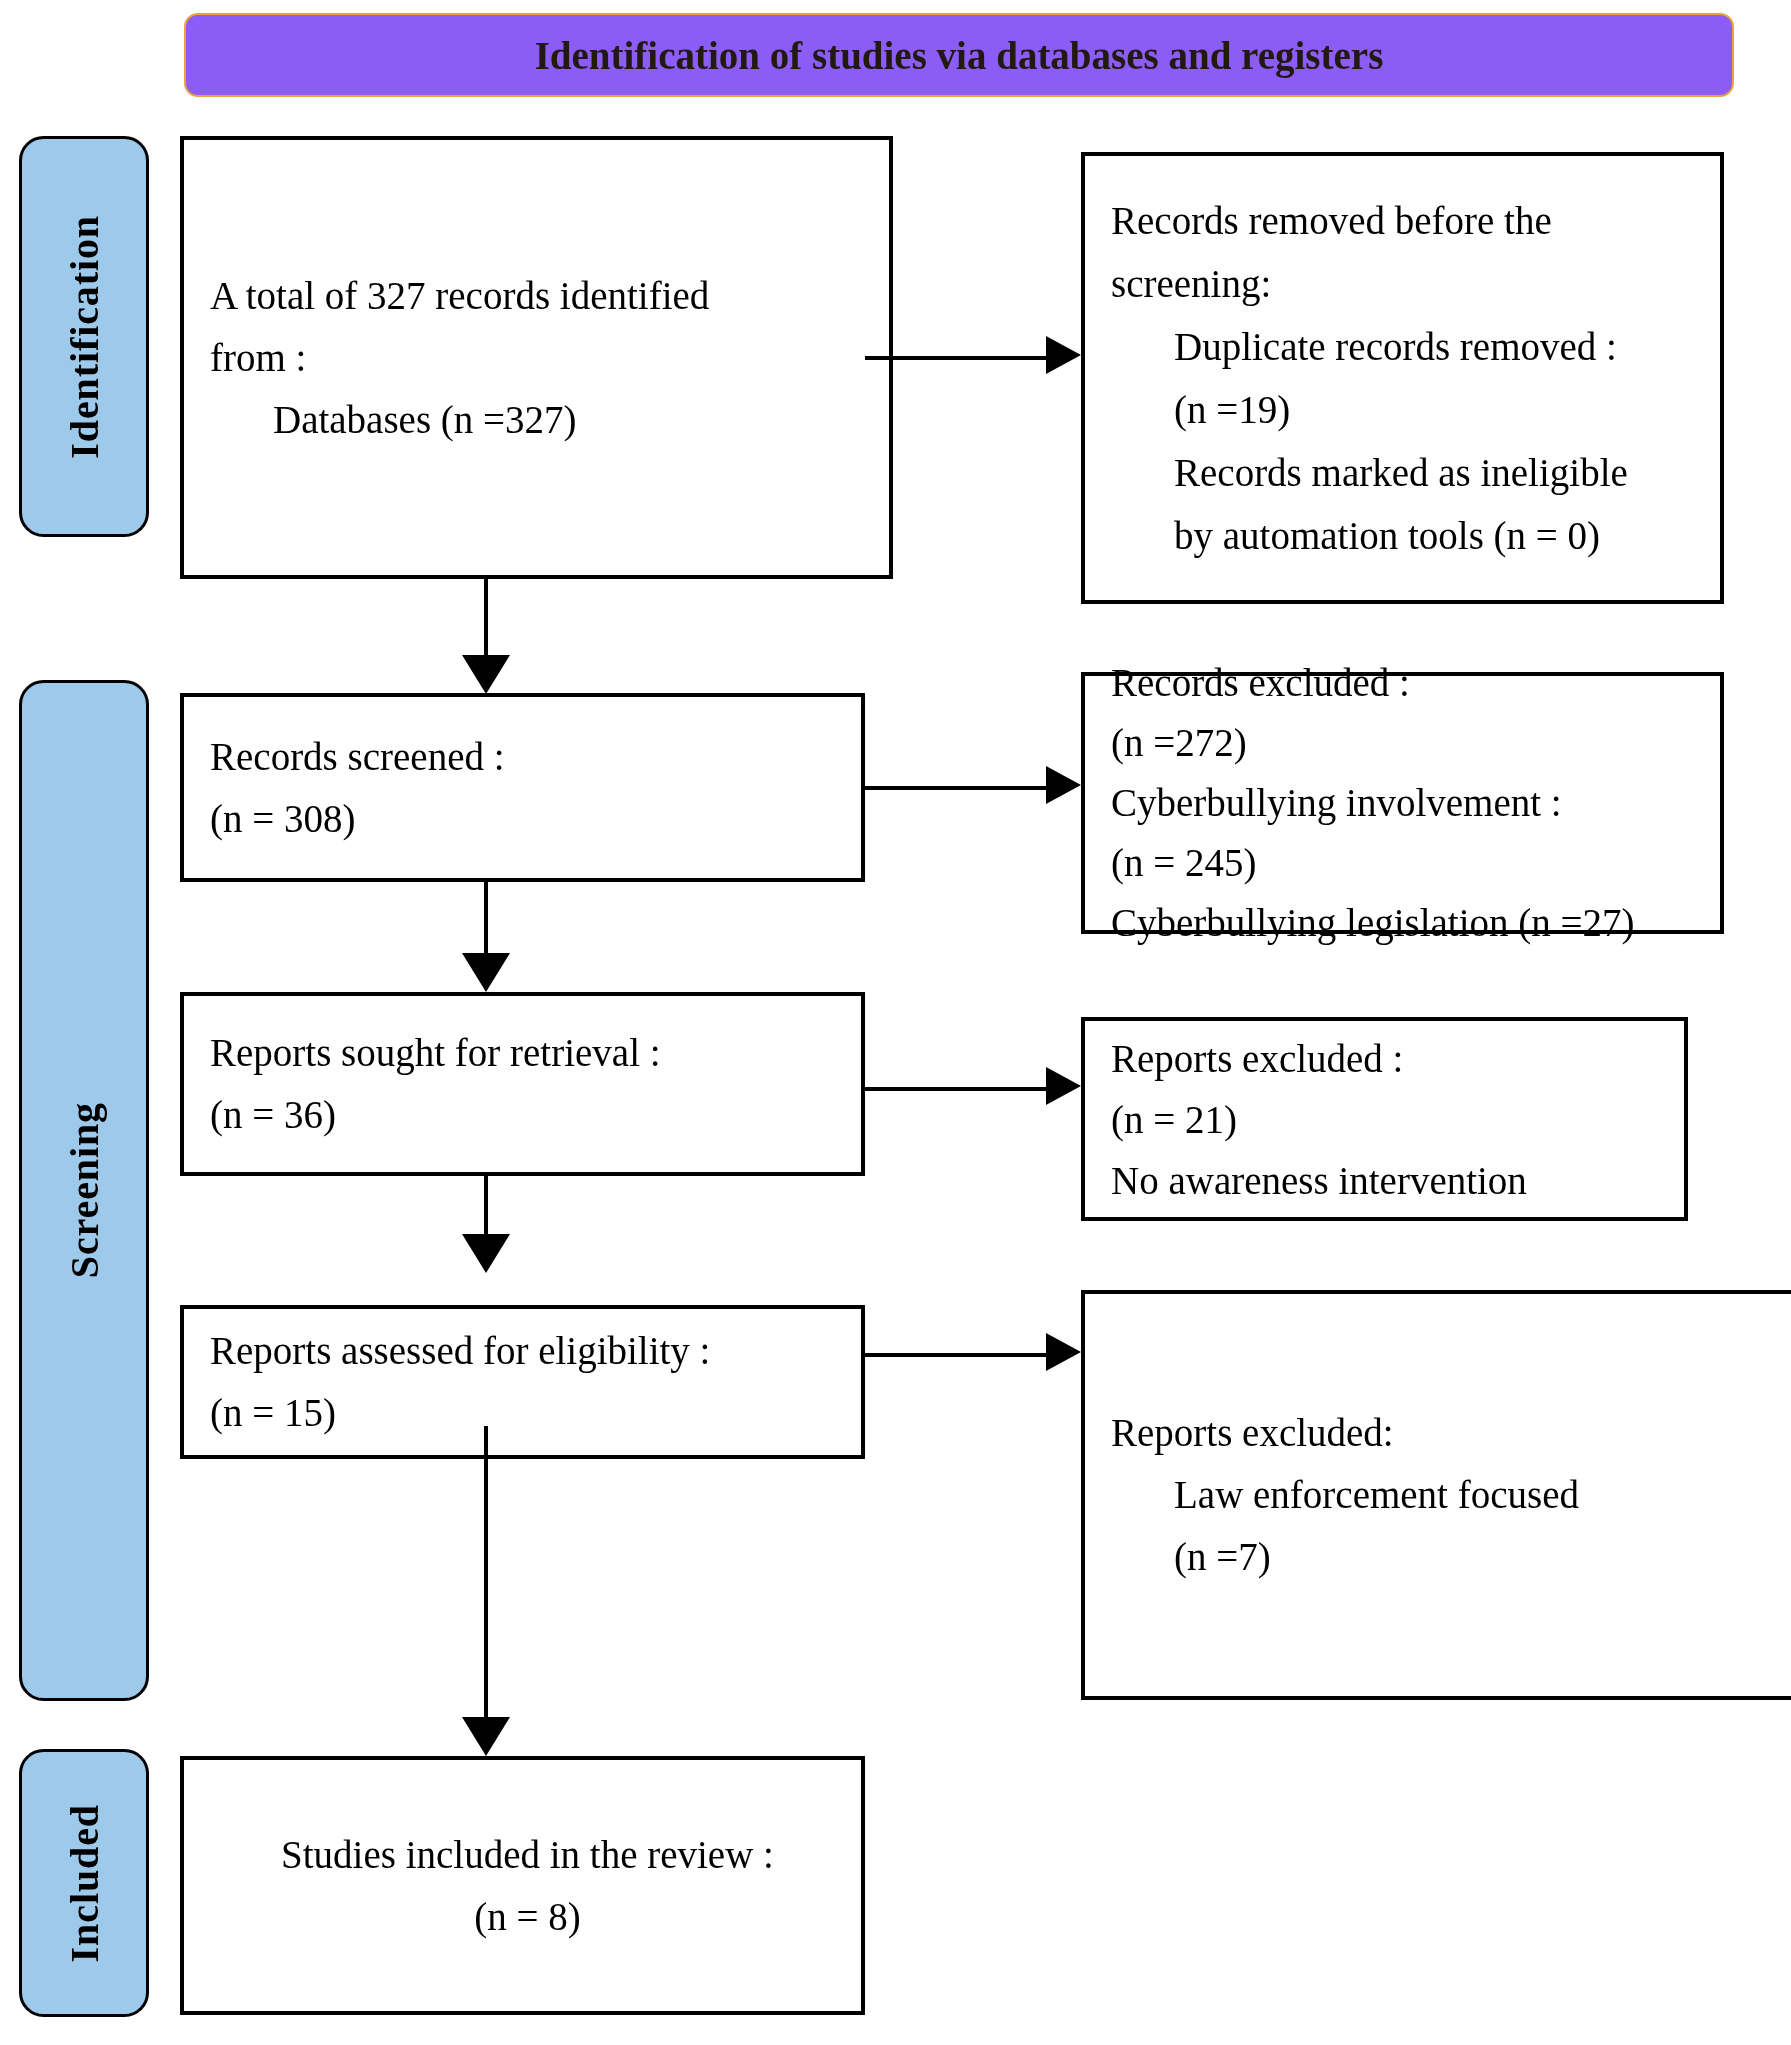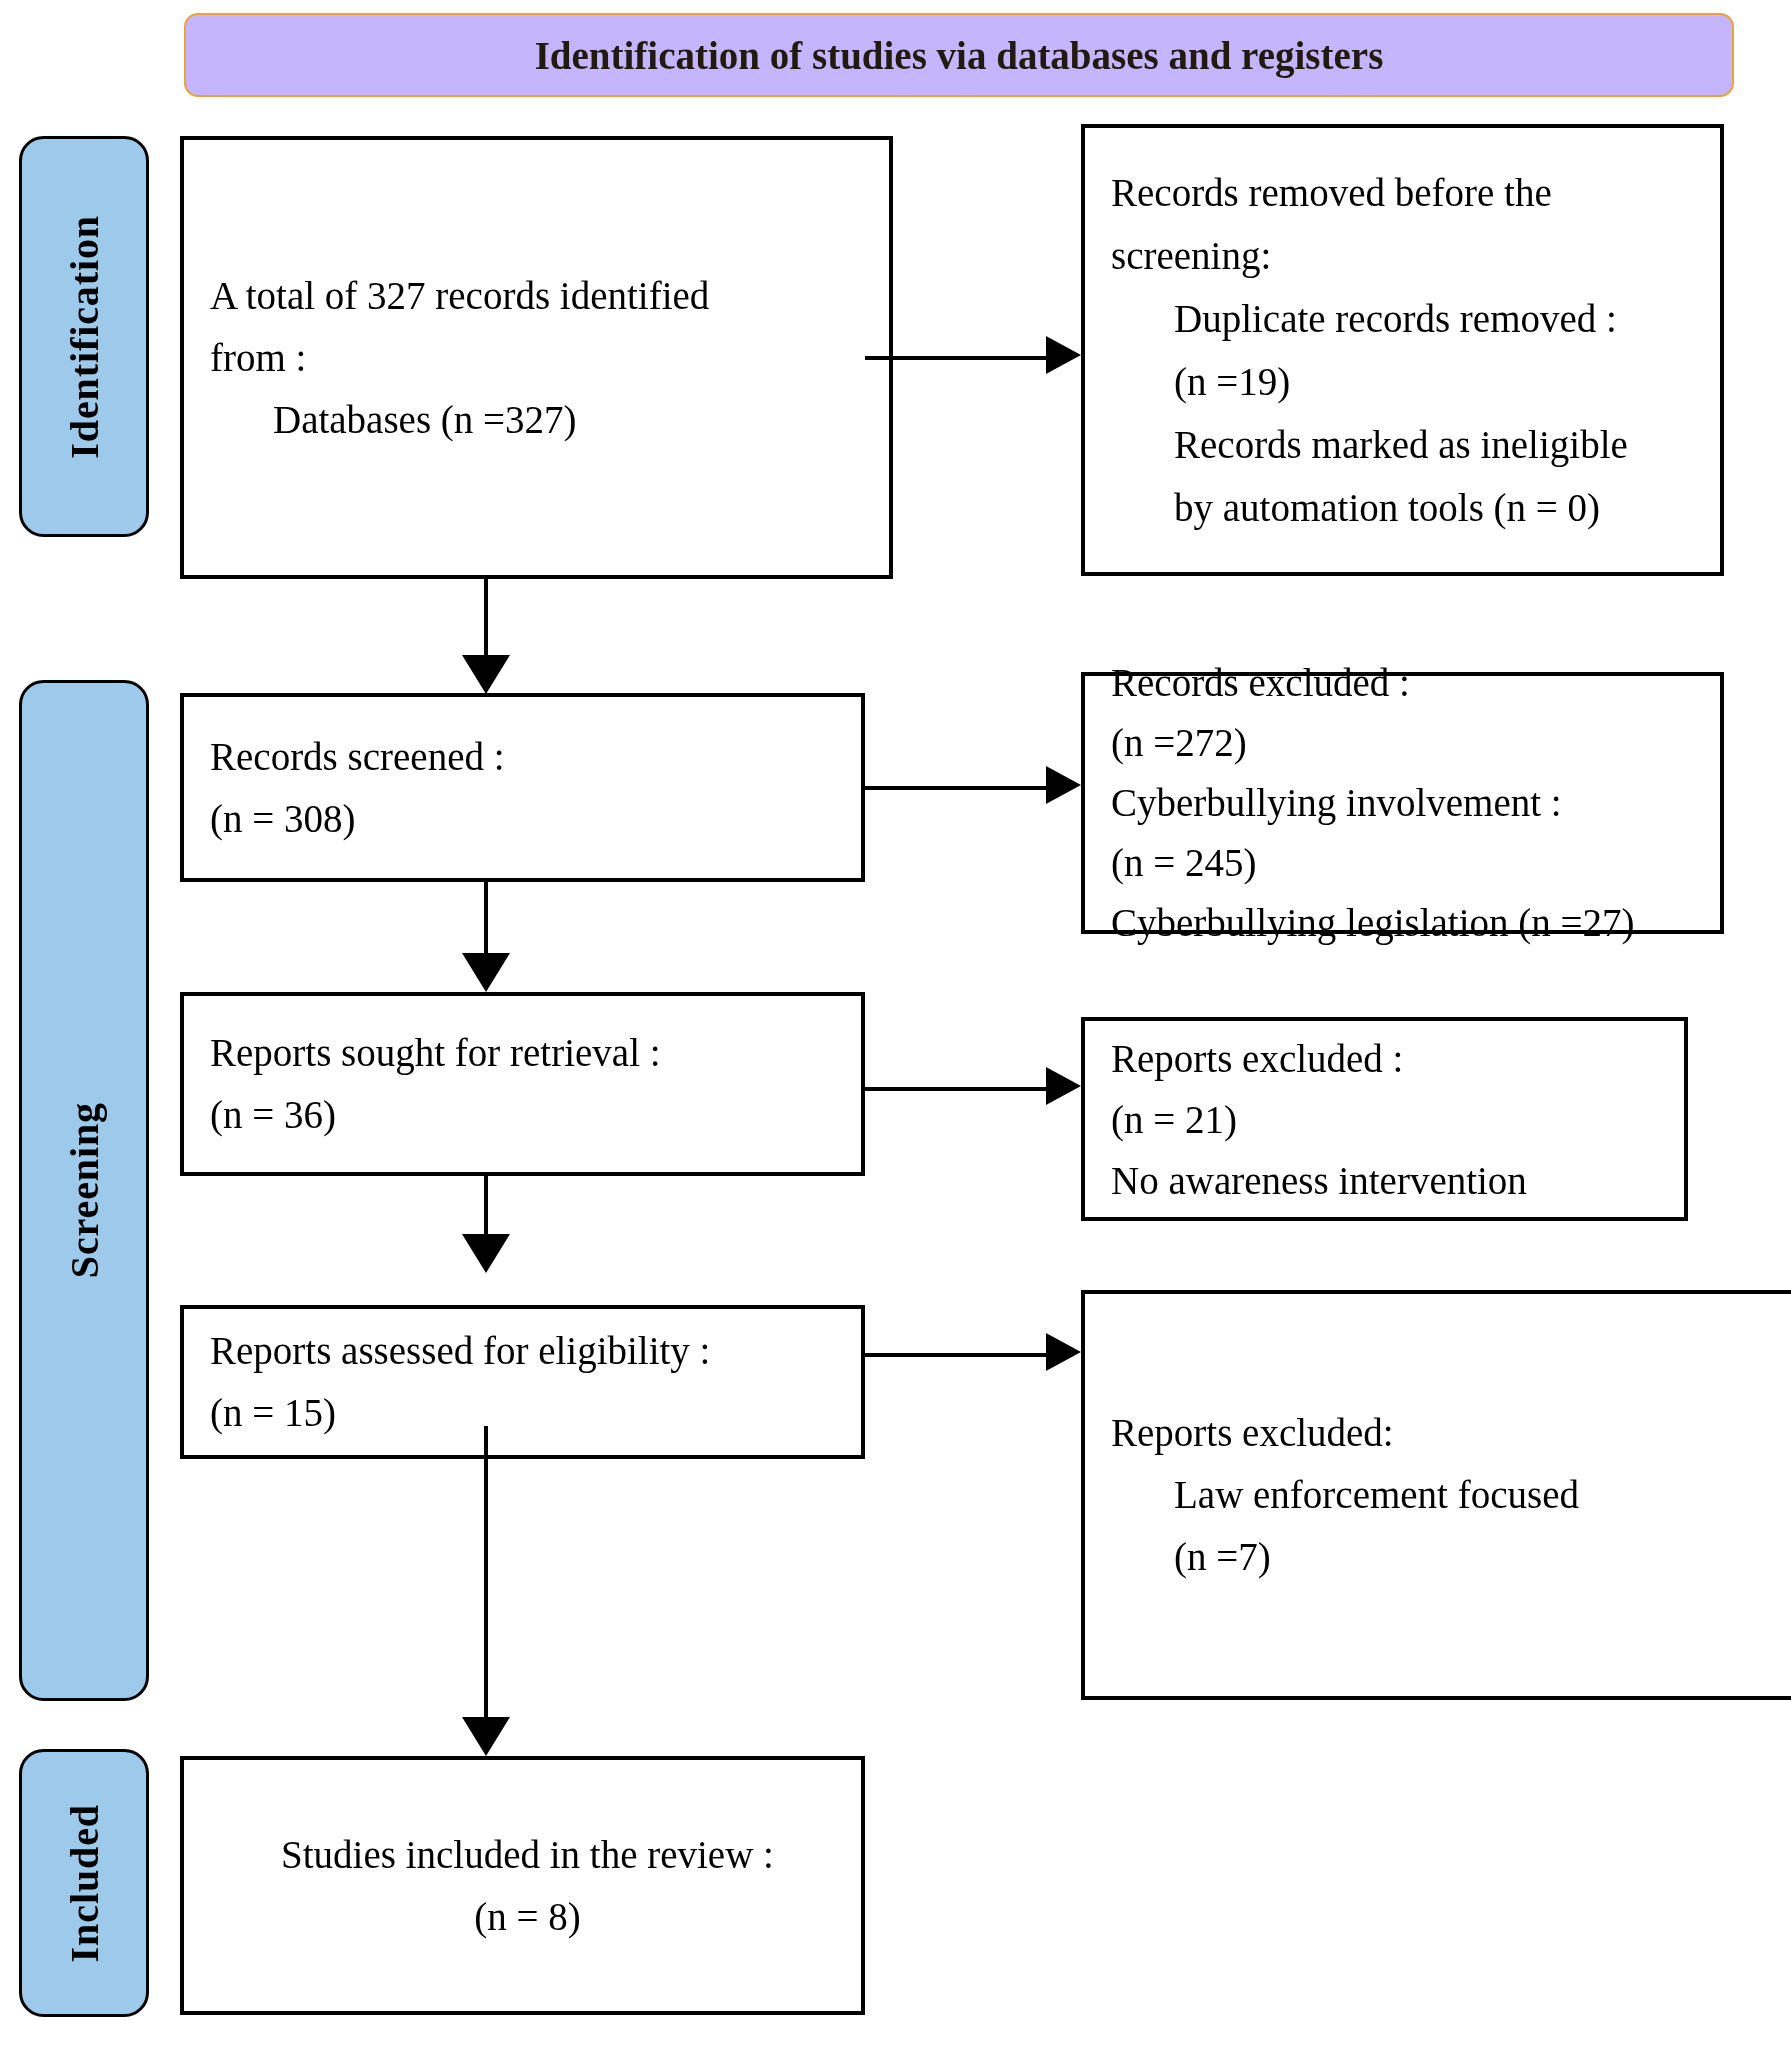--- a/index.html
+++ b/index.html
@@ -10,21 +10,21 @@
     background:#ffffff;
     font-family:"Liberation Serif", serif;
     color:#000;
     overflow:hidden;
   }
   
   .banner{
     position:absolute;
     left:184px; top:13px;
     width:1550px; height:84px;
-    background:#c4b5fd;
+    background:#8b5cf6;
     border:2.6px solid #E8A33C;
     border-radius:14px;
     box-sizing:border-box;
     display:flex; align-items:center; justify-content:center;
     font-size:39px; font-weight:bold; color:#221a10;
   }
   
   .stagebar{
     position:absolute;
     left:19.3px; width:130px;
@@ -52,21 +52,21 @@
     border:4.4px solid #000;
     box-sizing:border-box;
     display:flex; flex-direction:column; justify-content:center;
     padding:10.5px 16px 10.5px 26px;
     font-size:39px; line-height:62px;
   }
   .box .line{ white-space:nowrap; }
   .box .line.indent{ padding-left:63px; }
 
   .box-identified{ left:180px; top:136px; width:713px; height:443px; }
-  .box-records-removed{ left:1081px; top:124px; width:643px; height:452px; line-height:63px;}
+  .box-records-removed{ left:1081px; top:152px; width:643px; height:452px; line-height:63px;}
   .box-records-screened{ left:180px; top:693px; width:685px; height:189px; }
   .box-records-excluded{ left:1081px; top:672px; width:643px; height:262px; line-height:60px; }
   .box-reports-sought{ left:180px; top:992px; width:685px; height:184px; }
   .box-reports-excluded-retrieval{ left:1081px; top:1017px; width:607px; height:204px; line-height:61px; }
   .box-reports-assessed{ left:180px; top:1273px; width:685px; height:154px;margin-top:32px; }
   .box-reports-excluded-eligibility{ left:1081px; top:1290px; width:754px; height:410px; }
   .box-studies-included{ left:180px; top:1756px; width:685px; height:259px;text-align:center; }
 
   
   .vline{ position:absolute; width:3.5px; background:#000; }

